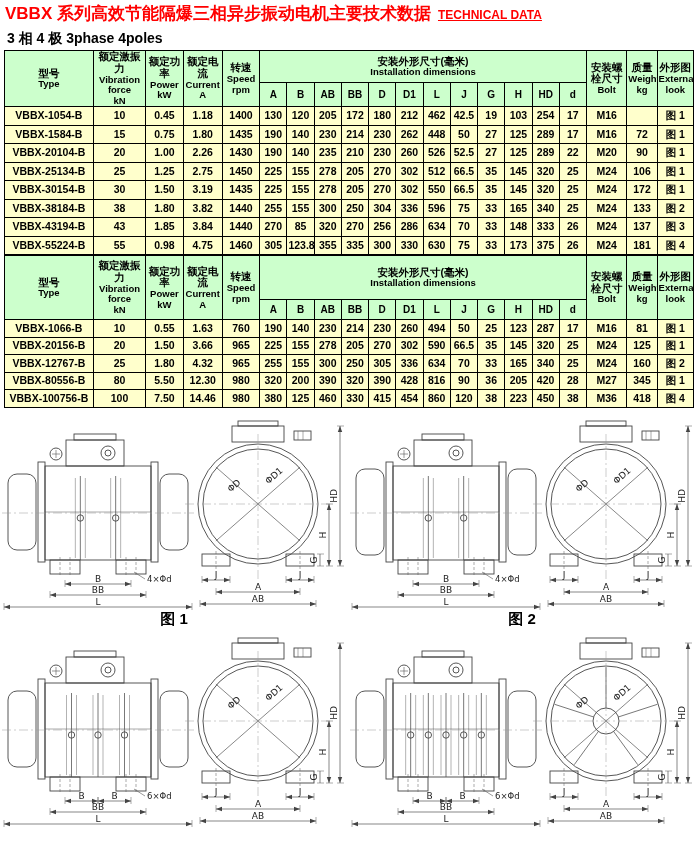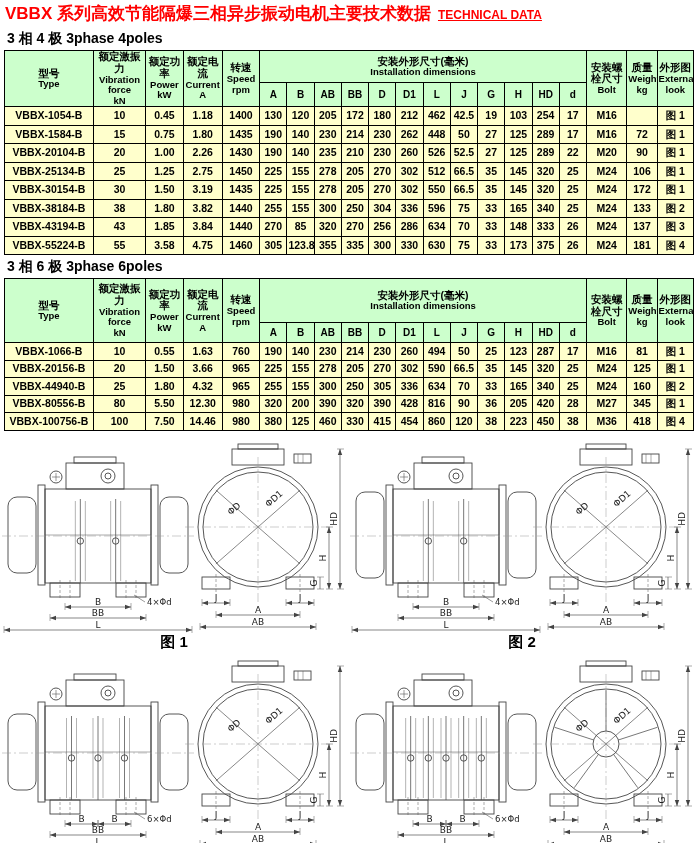--- a/index.html
+++ b/index.html
@@ -285,21 +285,21 @@
           <td>148</td>
           <td>333</td>
           <td>26</td>
           <td>M24</td>
           <td>137</td>
           <td>图 3</td>
         </tr>
         <tr>
           <td>VBBX-55224-B</td>
           <td>55</td>
-          <td>3.58</td>
+          <td>0.98</td>
           <td>4.75</td>
           <td>1460</td>
           <td>305</td>
           <td>123.8</td>
           <td>355</td>
           <td>335</td>
           <td>300</td>
           <td>330</td>
           <td>630</td>
           <td>75</td>
@@ -307,21 +307,20 @@
           <td>173</td>
           <td>375</td>
           <td>26</td>
           <td>M24</td>
           <td>181</td>
           <td>图 4</td>
         </tr>
       </tbody>
   </table>
 
-  <div class="section-label">3 相 6 极  3phase 6poles</div>
 
   <table class="spec t2">
     <colgroup>
       <col class="c-type">
         <col class="c-force">
         <col class="c-power">
         <col class="c-curr">
         <col class="c-speed">
       <col class="c-dim">
         <col class="c-dim">
@@ -437,21 +436,21 @@
           <td>66.5</td>
           <td>35</td>
           <td>145</td>
           <td>320</td>
           <td>25</td>
           <td>M24</td>
           <td>125</td>
           <td>图 1</td>
         </tr>
         <tr>
-          <td>VBBX-44940-B</td>
+          <td>VBBX-12767-B</td>
           <td>25</td>
           <td>1.80</td>
           <td>4.32</td>
           <td>965</td>
           <td>255</td>
           <td>155</td>
           <td>300</td>
           <td>250</td>
           <td>305</td>
           <td>336</td>

